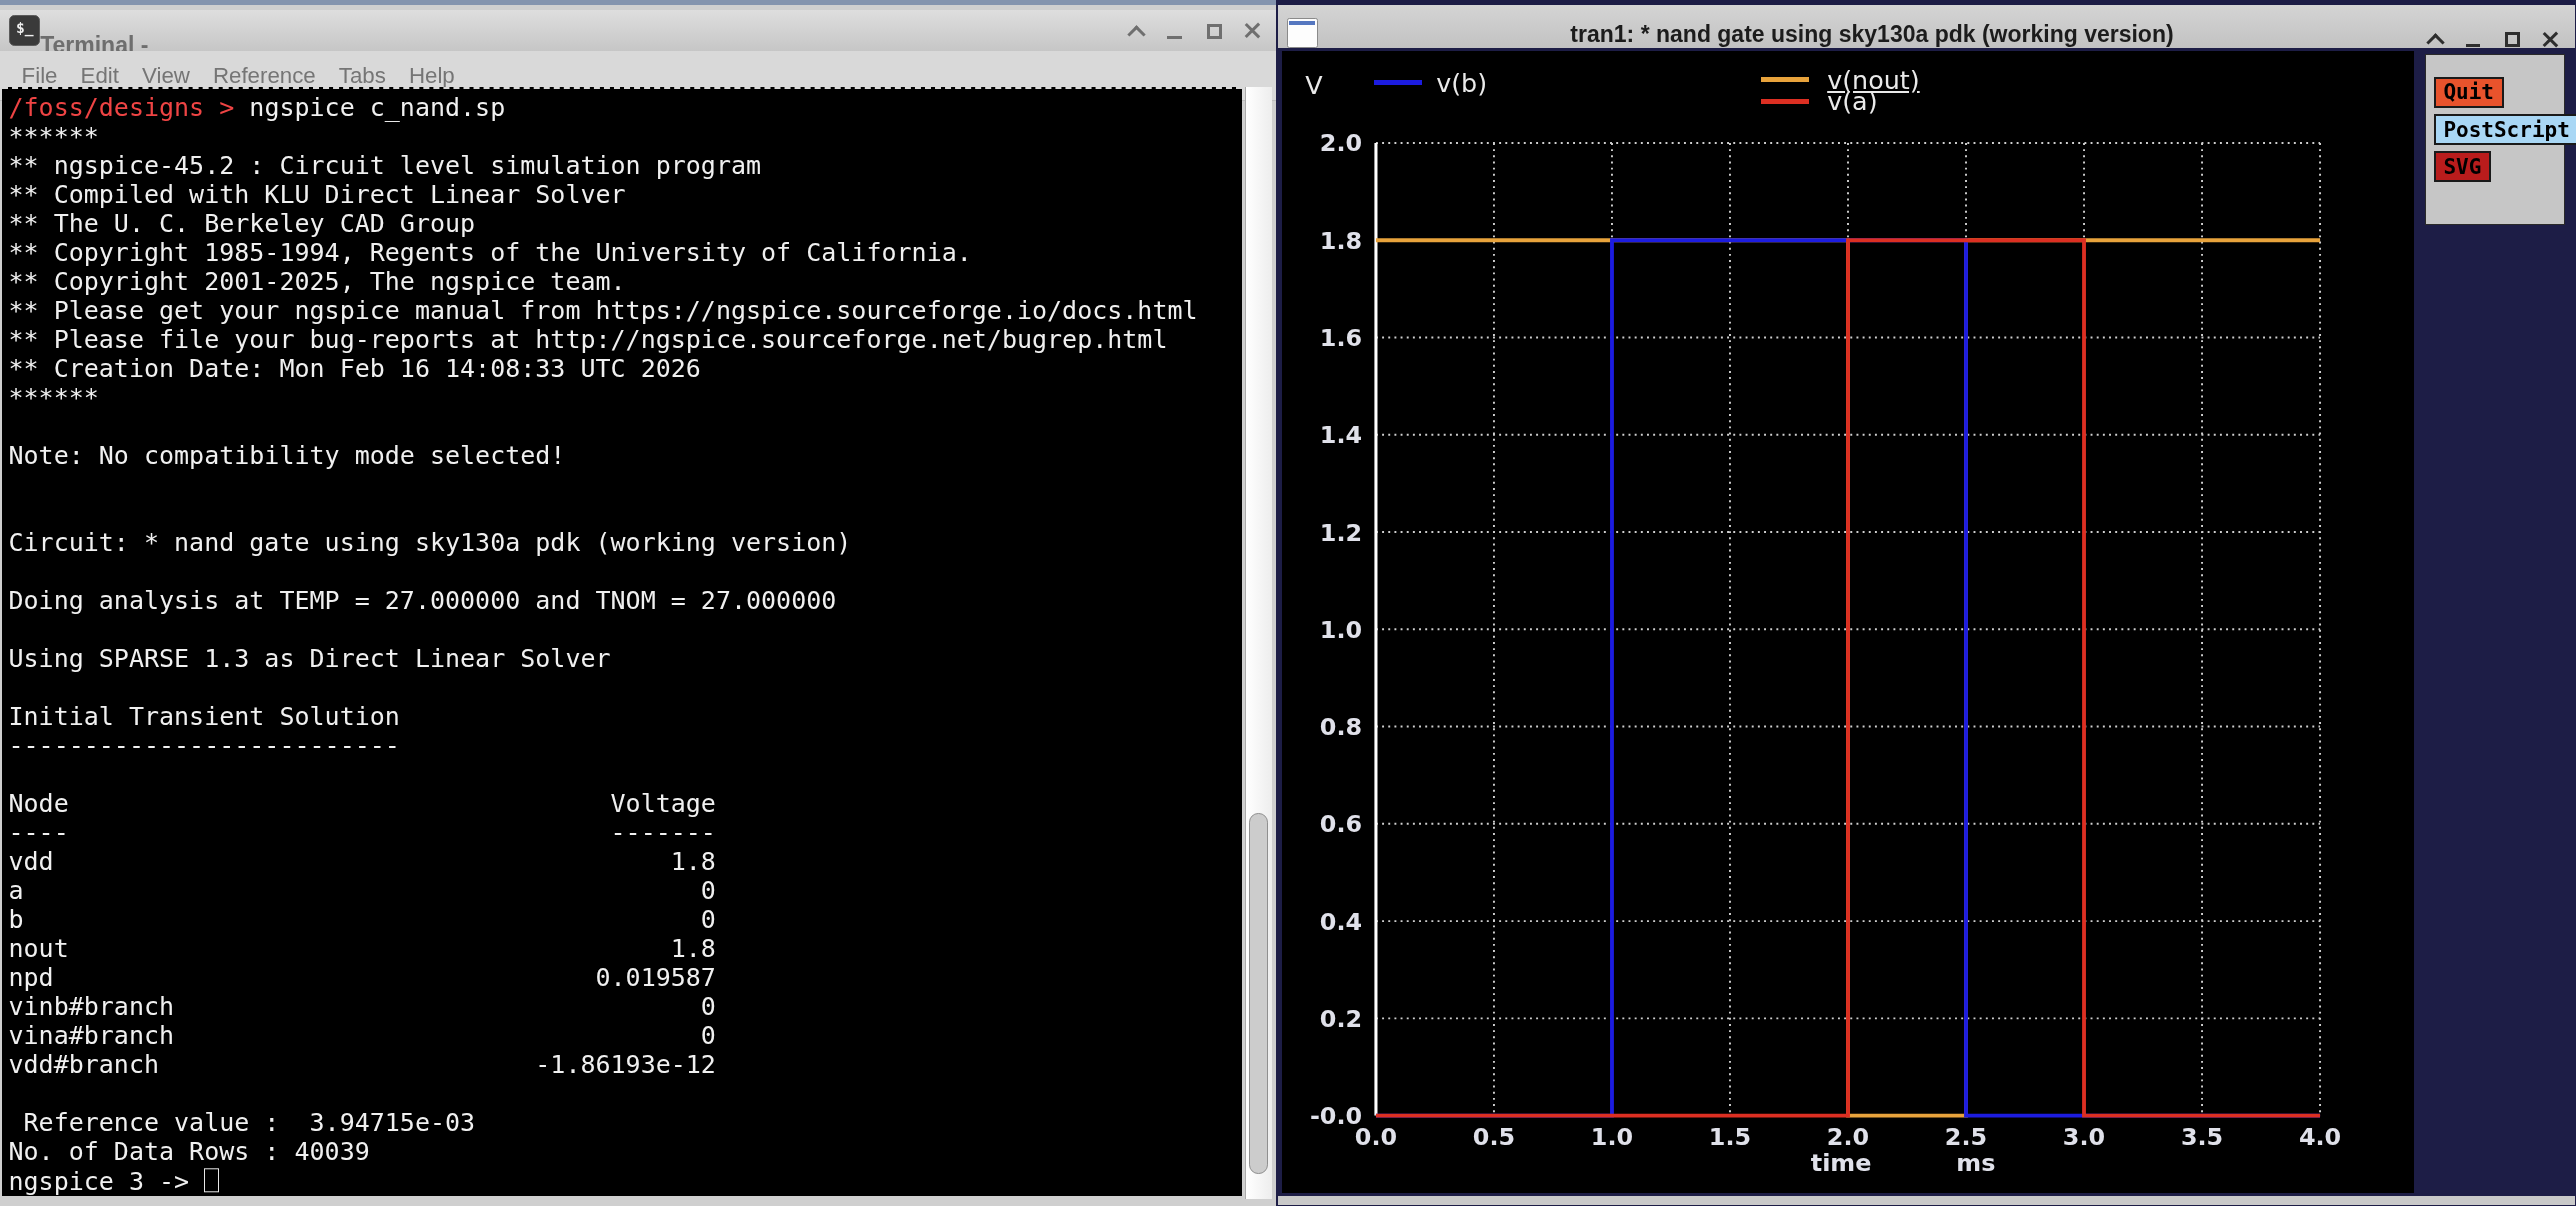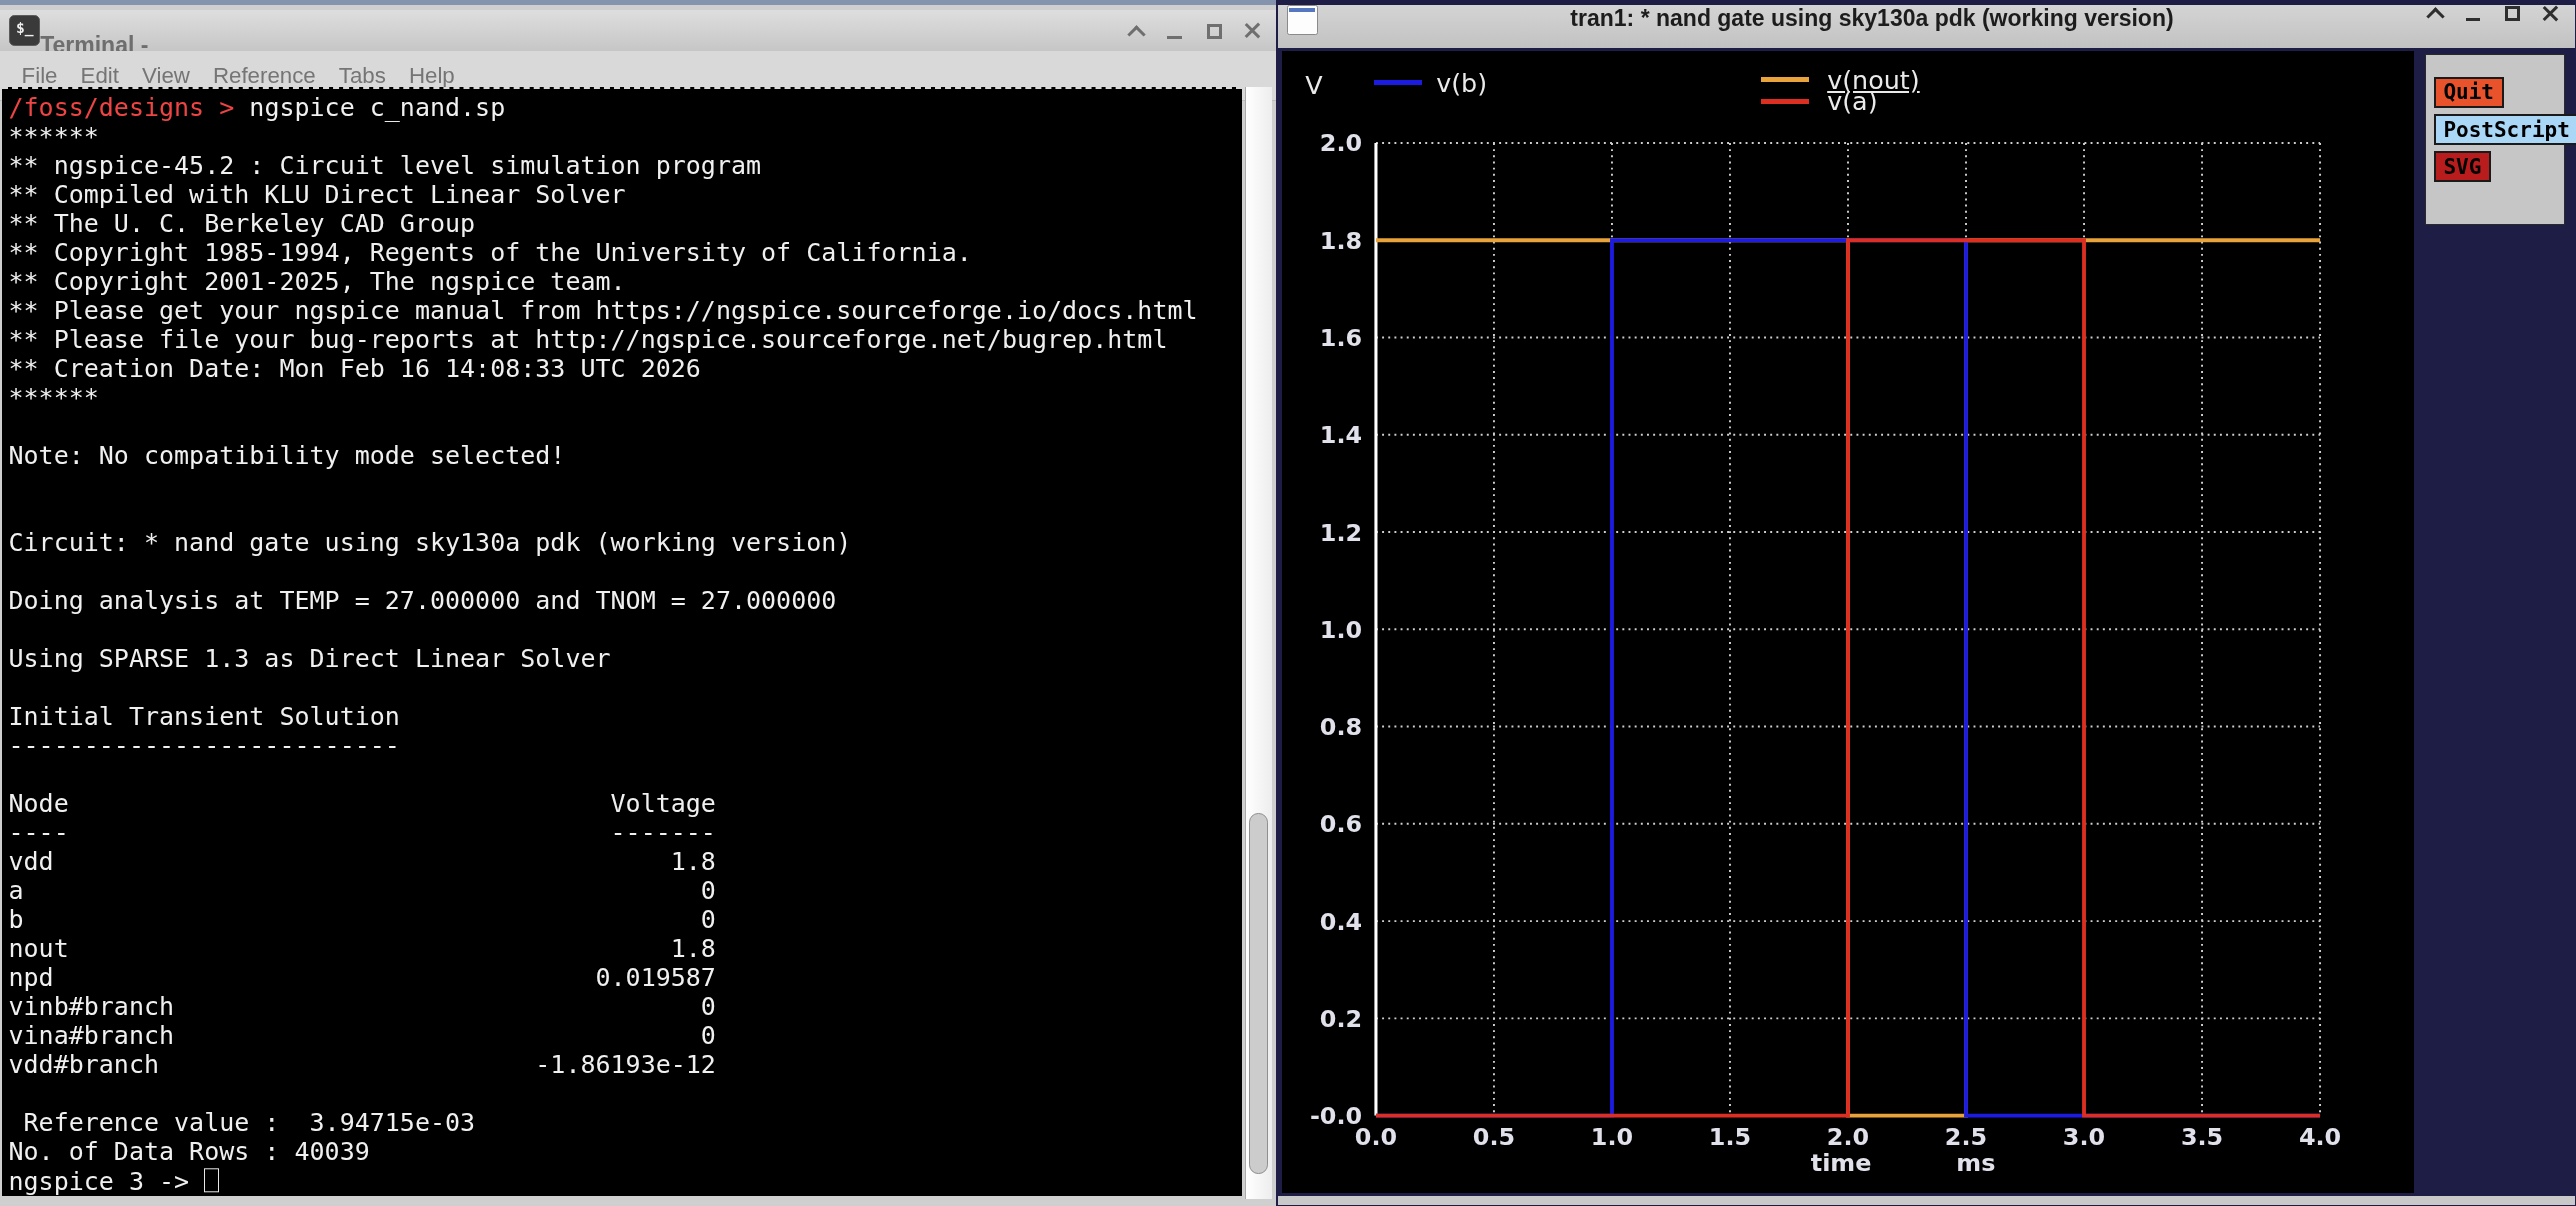--- a/index.html
+++ b/index.html
@@ -20,21 +20,21 @@
   .term-menubar{position:absolute;left:0;top:46px;width:100%;height:50px;background:#d9d9d9;border-bottom:0.8px solid #bdbdbd;display:flex;align-items:center;gap:23px;padding-left:21.6px;box-sizing:border-box;}
   .menu-item{color:#757575;font-size:22.3px;}
   .term-screen{position:absolute;left:1.5px;top:82px;width:1240px;height:1109px;background:#000;border-top:2.3px dashed #d8d8d8;box-sizing:border-box;padding:3.9px 0 0 7px;}
   .term-screen pre,.tline{margin:0;font-family:"DejaVu Sans Mono",monospace;font-size:25px;line-height:29px;color:#f0f0f0;white-space:pre;}
   .t-green{color:#ef4444;}
   .cursor{display:inline-block;width:13px;height:22.3px;border:1.5px solid #e8e8e8;transform:translateY(2.3px);}
   .scrollbar{position:absolute;left:1245px;top:82px;width:26px;height:1112px;background:linear-gradient(90deg,#ffffff,#ededed);border-left:0.8px solid #aaa;}
   .scroll-thumb{position:absolute;left:3.1px;top:726px;width:18.5px;height:361px;background:#cccccc;border:1.5px solid #8f8f8f;border-radius:9.2px;box-sizing:border-box;}
   
   .plot-win{position:absolute;left:1276px;top:0;width:1300px;height:1206px;background:#1d1d46;}
-  .plot-titlebar{position:absolute;left:1.5px;top:4.6px;right:1.5px;height:43px;background:linear-gradient(#d4d4d4,#c2c2c2);display:flex;align-items:flex-start;}
+  .plot-titlebar{position:absolute;left:1.5px;top:4.6px;right:1.5px;height:43px;background:linear-gradient(#d4d4d4,#c2c2c2);display:flex;align-items:flex-end;}
   .plot-icon{width:29px;height:28px;margin-left:9.2px;background:#fdfdfd;border:0.8px solid #8a8a8a;border-radius:2.3px;position:relative;}
   .plot-icon .stripe{position:absolute;left:1.5px;right:1.5px;top:2.3px;height:4.6px;background:#5577c0;}
   .plot-title{flex:1;text-align:center;color:#1c1c1c;font-size:23px;font-weight:600;}
   .plot-ctl{color:#2e2e2e;}
   .canvas{position:absolute;left:6.2px;top:51px;width:1132px;height:1142px;background:#000;}
   .canvas svg{position:absolute;left:0;top:0;}
   .grid{stroke:#cfcfcf;stroke-width:2.5;stroke-dasharray:2.5 5.5;fill:none;}
   .axis{stroke:#ffffff;stroke-width:4;}
   text.tick{fill:#e0e1ea;font-family:"DejaVu Sans",sans-serif;font-size:31px;font-weight:600;}
   .legend-label{position:absolute;color:#eaeaea;font-family:"DejaVu Sans",sans-serif;font-size:25.4px;white-space:nowrap;}

